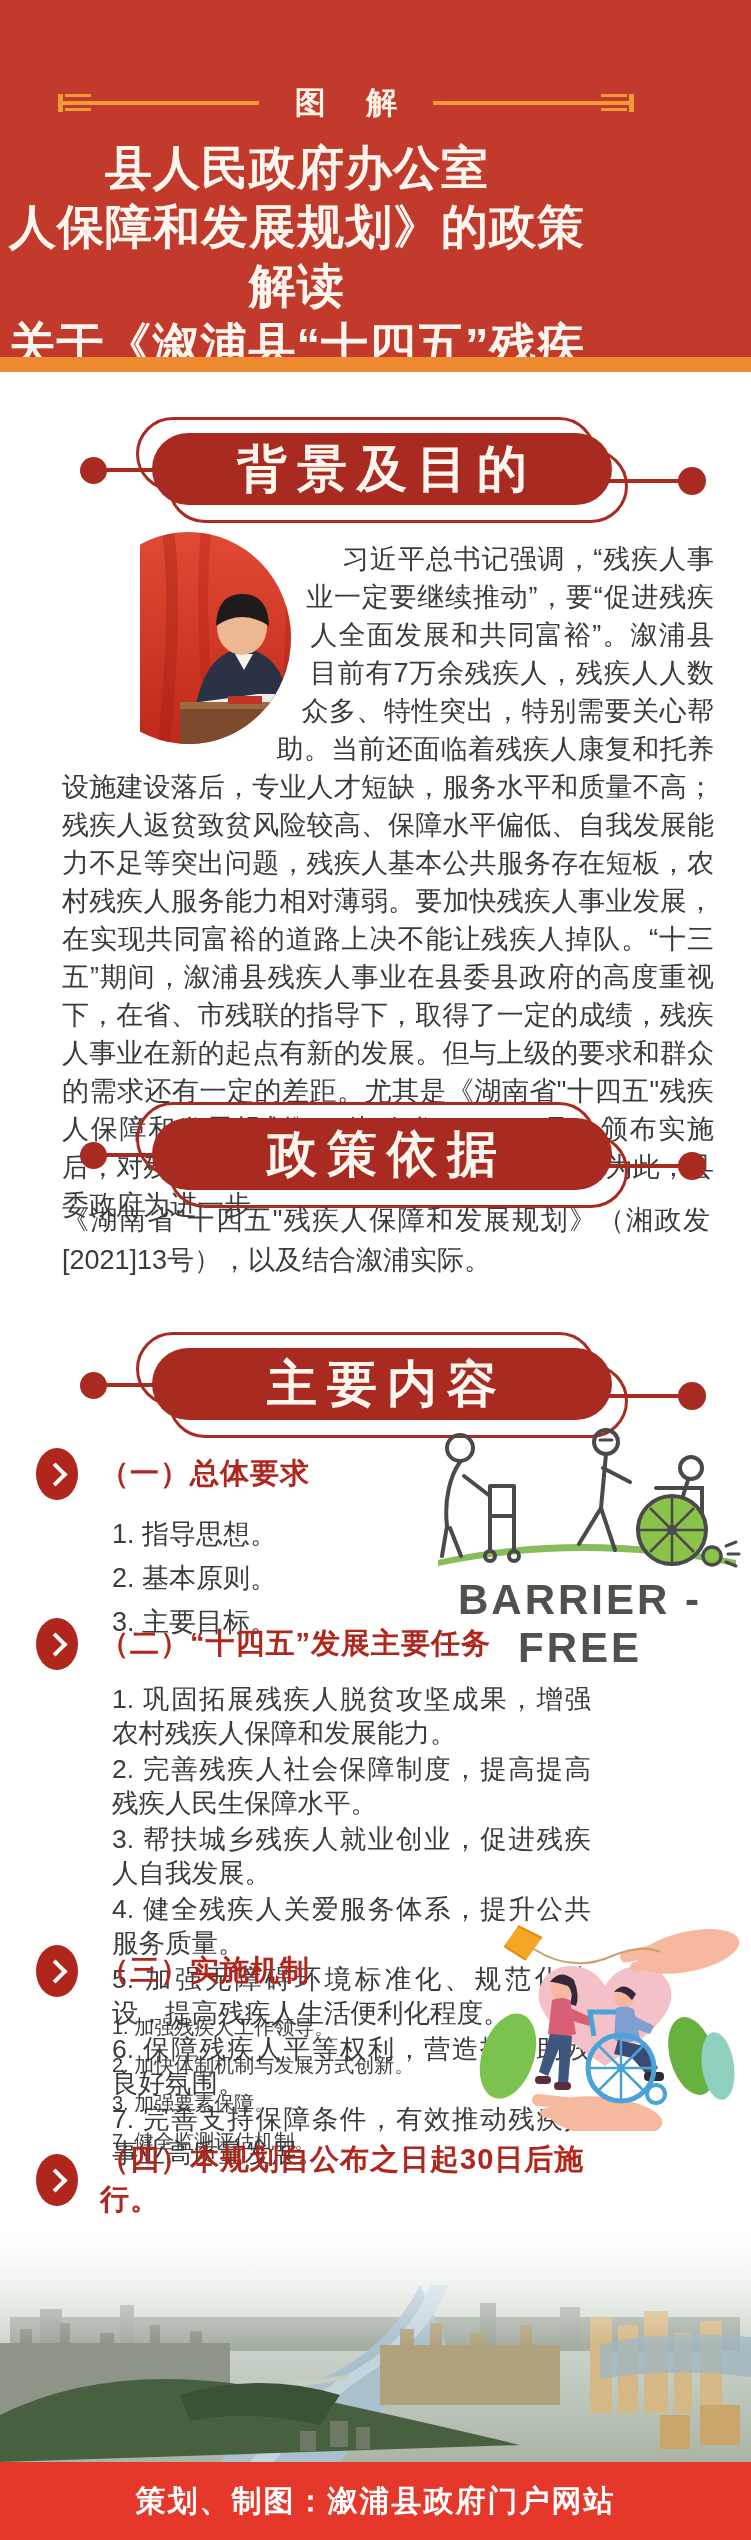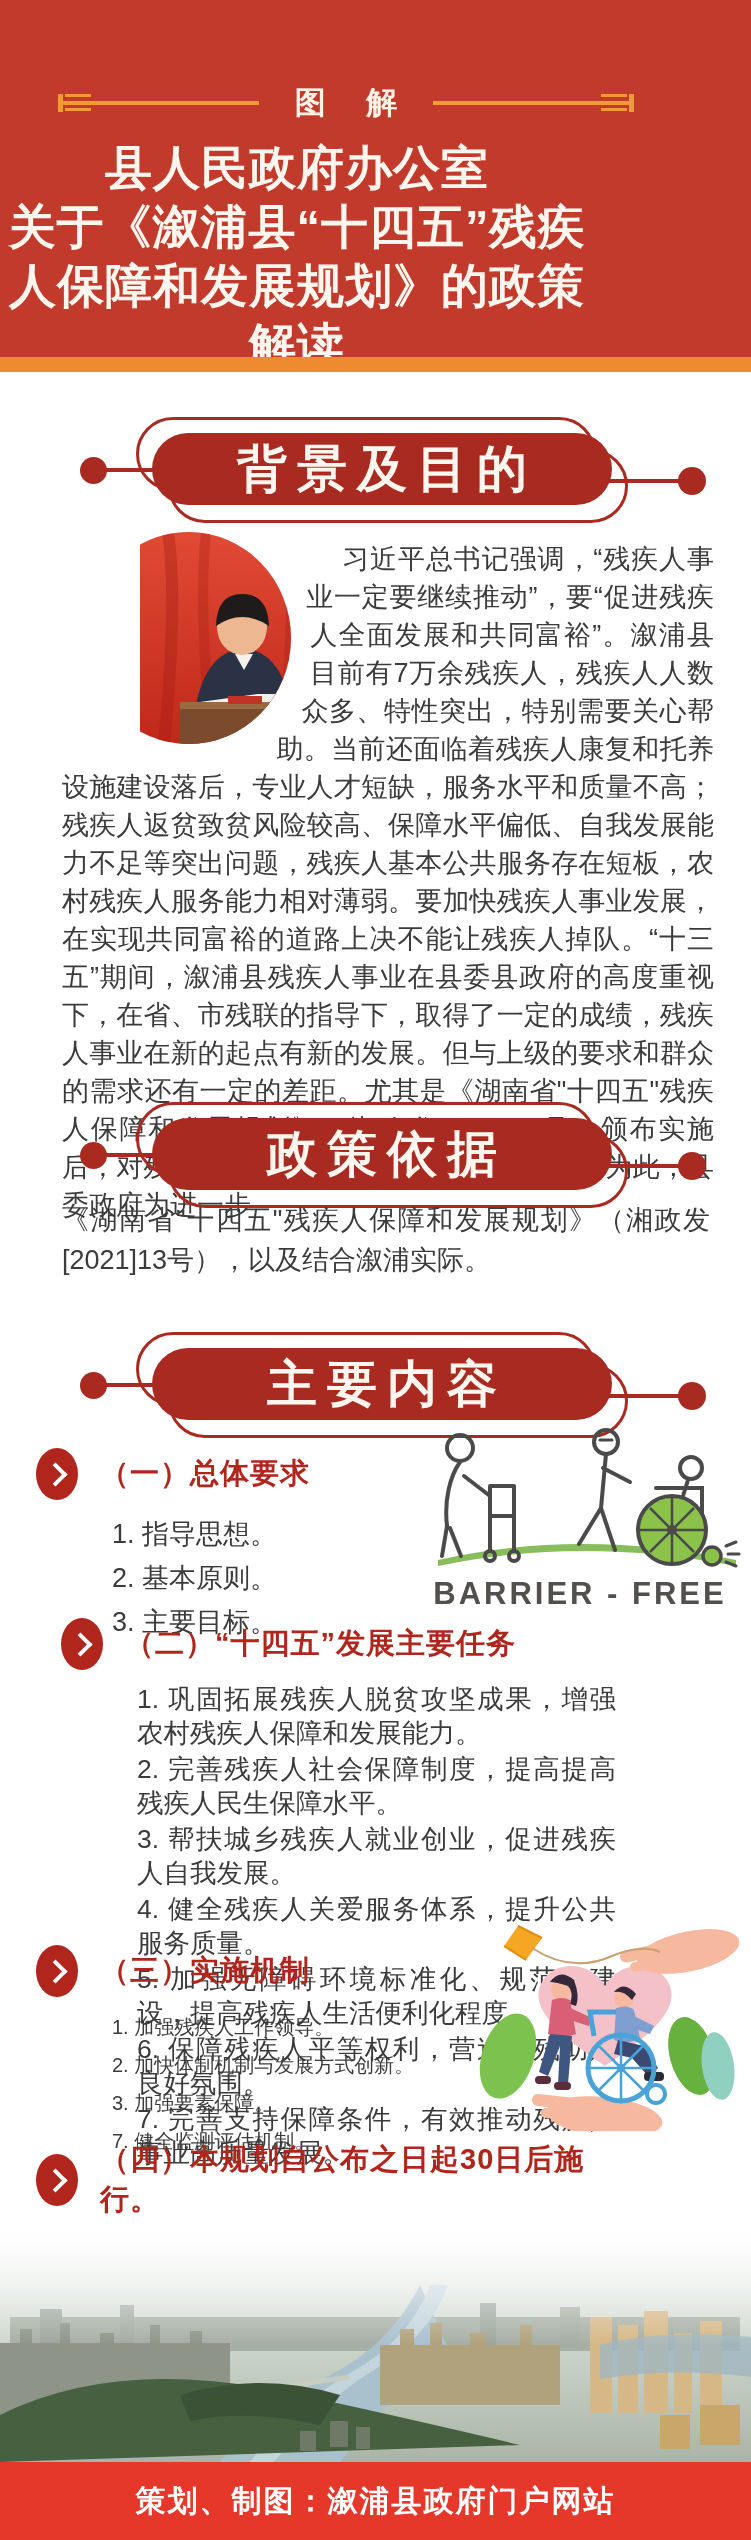--- a/index.html
+++ b/index.html
@@ -39,21 +39,21 @@
   .chevron-bullet{position:relative;flex:0 0 auto;width:42px;height:52px;background:#b1261c;border-radius:50%;}
   .chevron-bullet::before{content:"";position:absolute;left:11px;top:18px;width:13px;height:13px;border-top:4px solid #fff;border-right:4px solid #fff;transform:rotate(45deg);}
   .sub-title{margin-left:22px;color:#b1261c;font-size:29px;font-weight:900;letter-spacing:1px;}
   .items{margin-left:112px;margin-top:12px;color:#3b3b3b;}
   .sub1 .items .item{font-size:27px;line-height:44px;}
   .sub2 .items{margin-right:28px;}
   .sub2 .items .item{font-size:26.5px;line-height:34px;margin-bottom:2px;text-align:justify;}
   .sub3 .items .item{font-size:20px;line-height:36px;margin-bottom:2px;}
   .illus{position:absolute;}
   .barrier-illus{left:414px;top:1418px;width:332px;text-align:center;}
-  .barrier-caption{margin-top:2px;font-size:31px;font-weight:900;color:#52504d;letter-spacing:3px;font-family:"Liberation Sans","DejaVu Sans",sans-serif;}
+  .barrier-caption{margin-top:2px;font-size:42px;font-weight:900;color:#52504d;letter-spacing:3px;font-family:"Liberation Sans","DejaVu Sans",sans-serif;}
   .care-illus{left:466px;top:1916px;width:278px;}
   
   .city{position:absolute;top:2225px;left:0;width:751px;height:237px;}
   .footer{position:absolute;top:2462px;left:0;width:751px;height:78px;background:#e5382a;display:flex;align-items:center;justify-content:center;}
   .footer-text{color:#ffffff;font-size:30px;font-weight:900;letter-spacing:2px;}
 </style>
 </head>
 <body>
 
 <div class="poster">
@@ -65,22 +65,22 @@
           <span class="bars"></span>
         </div>
       <div class="badge-text">图 解</div>
       <div class="orn orn-right">
           <span class="cap"></span>
           <span class="bars"></span>
         </div>
     </div>
     <div class="title">
       <div>县人民政府办公室</div>
+      <div>人保障和发展规划》的政策解读</div>
       <div>关于《溆浦县“十四五”残疾</div>
-      <div>人保障和发展规划》的政策解读</div>
     </div>
   </div>
   <div class="orange-strip"></div>
 
   <div class="pill-wrap" style="top:405px;">
     <div class="pill-outline po-a"></div>
     <div class="pill-outline po-b"></div>
     <div class="dot dot-l"></div>
     <div class="lin lin-l"></div>
     <div class="lin lin-r"></div>
@@ -178,21 +178,21 @@
       <g stroke="#4a4a4a" stroke-width="2.5">
         <path d="M258,80 L258,144 M226,112 L290,112 M236,90 L280,134 M280,90 L236,134"></path>
       </g>
       <circle cx="258" cy="112" r="5" fill="#4a4a4a"></circle>
       <circle cx="298" cy="138" r="9" fill="#8bc34a" stroke="#4a4a4a" stroke-width="3.5"></circle>
       <path d="M312,128 l10,-4 M314,136 l11,0 M312,144 l10,4" stroke="#4a4a4a" stroke-width="3" stroke-linecap="round"></path>
     </svg>
     <div class="barrier-caption">BARRIER - FREE</div>
   </div>
 
-  <div class="sub sub2" style="top:1618px;padding-left:25px;">
+  <div class="sub sub2" style="top:1618px;">
     <div class="sub-head">
       <span class="chevron-bullet"></span>
       <span class="sub-title">（二）“十四五”发展主要任务</span>
     </div>
     <div class="items">
       <div class="item">1. 巩固拓展残疾人脱贫攻坚成果，增强农村残疾人保障和发展能力。</div>
       <div class="item">2. 完善残疾人社会保障制度，提高提高残疾人民生保障水平。</div>
       <div class="item">3. 帮扶城乡残疾人就业创业，促进残疾人自我发展。</div>
       <div class="item">4. 健全残疾人关爱服务体系，提升公共服务质量。</div>
       <div class="item">5. 加强无障碍环境标准化、规范化建设，提高残疾人生活便利化程度。</div>

